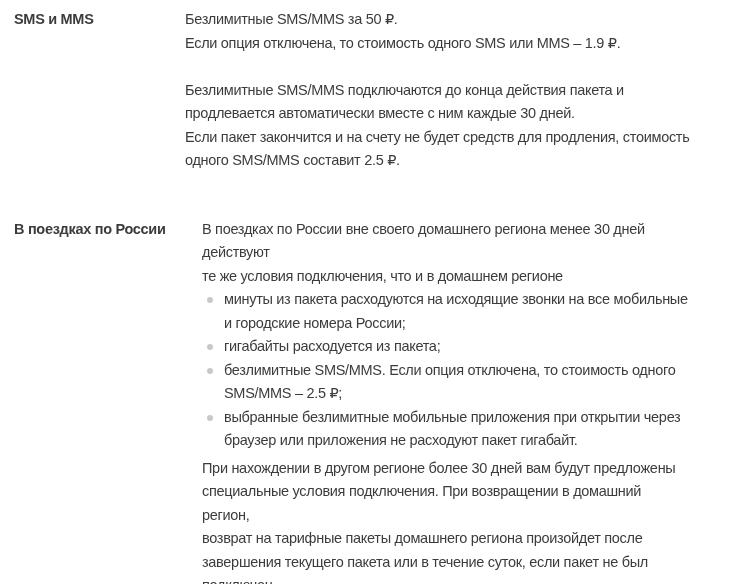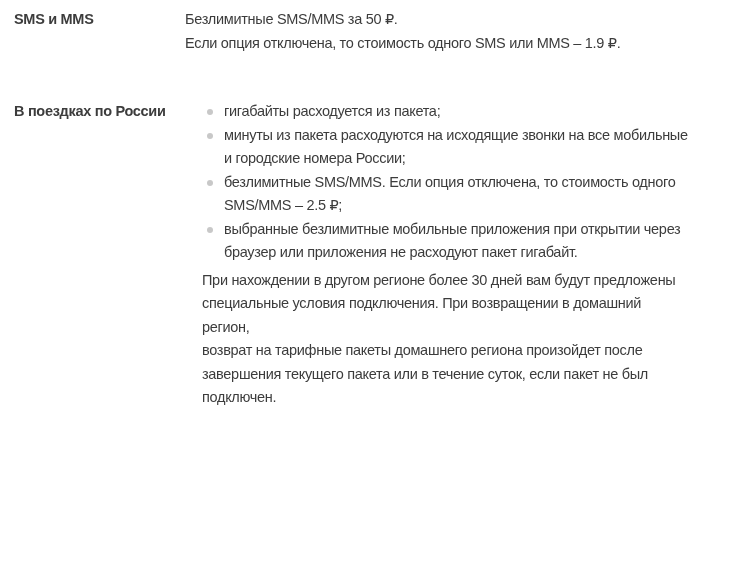--- a/index.html
+++ b/index.html
@@ -74,36 +74,42 @@
 </head>
 <body>
 
 <div class="page">
 
   <section class="row">
     <div class="label">SMS и MMS</div>
     <div class="content">
       <p class="para">Безлимитные SMS/MMS за 50 ₽.
 Если опция отключена, то стоимость одного SMS или MMS – 1.9 ₽.</p>
+      <p class="para spaced">Безлимитные SMS/MMS подключаются до конца действия пакета и
+продлевается автоматически вместе с ним каждые 30 дней.
+Если пакет закончится и на счету не будет средств для продления, стоимость
+одного SMS/MMS составит 2.5 ₽.</p>
     </div>
   </section>
 
   <section class="row">
     <div class="label">В поездках по России</div>
     <div class="content">
+      <p class="para">В поездках по России вне своего домашнего региона менее 30 дней действуют
+те же условия подключения, что и в домашнем регионе</p>
 
       <ul class="bullets">
         <li class="bullet-item">
           <span class="dot"></span>
-          <span class="bullet-text">гигабайты расходуется из пакета;</span>
+          <span class="bullet-text">минуты из пакета расходуются на исходящие звонки на все мобильные
+и городские номера России;</span>
         </li>
         <li class="bullet-item">
           <span class="dot"></span>
-          <span class="bullet-text">минуты из пакета расходуются на исходящие звонки на все мобильные
-и городские номера России;</span>
+          <span class="bullet-text">гигабайты расходуется из пакета;</span>
         </li>
         <li class="bullet-item">
           <span class="dot"></span>
           <span class="bullet-text">безлимитные SMS/MMS. Если опция отключена, то стоимость одного
 SMS/MMS – 2.5 ₽;</span>
         </li>
         <li class="bullet-item">
           <span class="dot"></span>
           <span class="bullet-text">выбранные безлимитные мобильные приложения при открытии через
 браузер или приложения не расходуют пакет гигабайт.</span>

